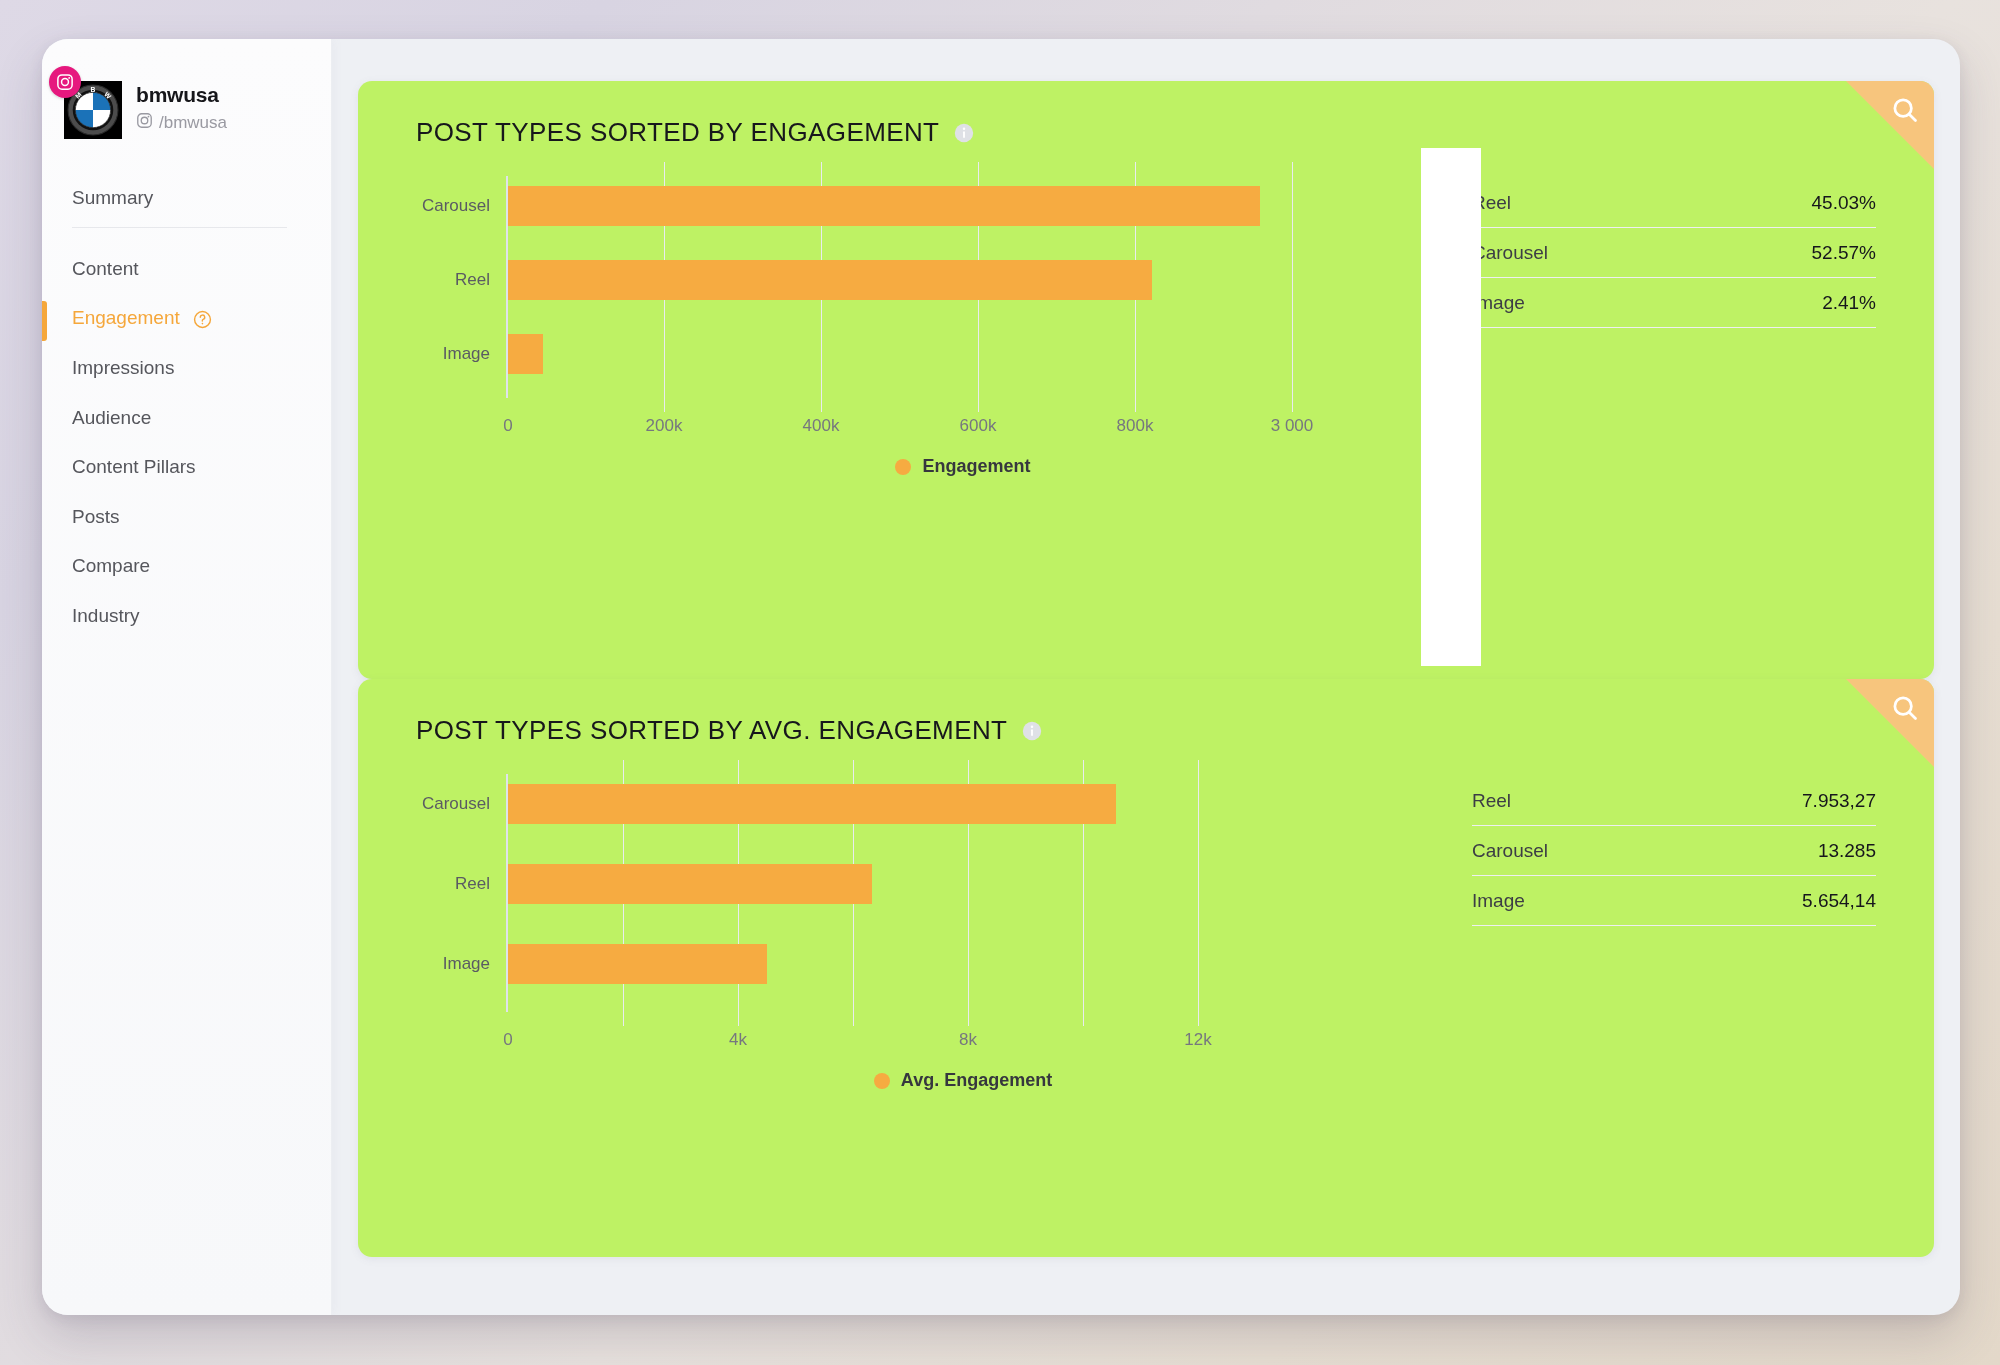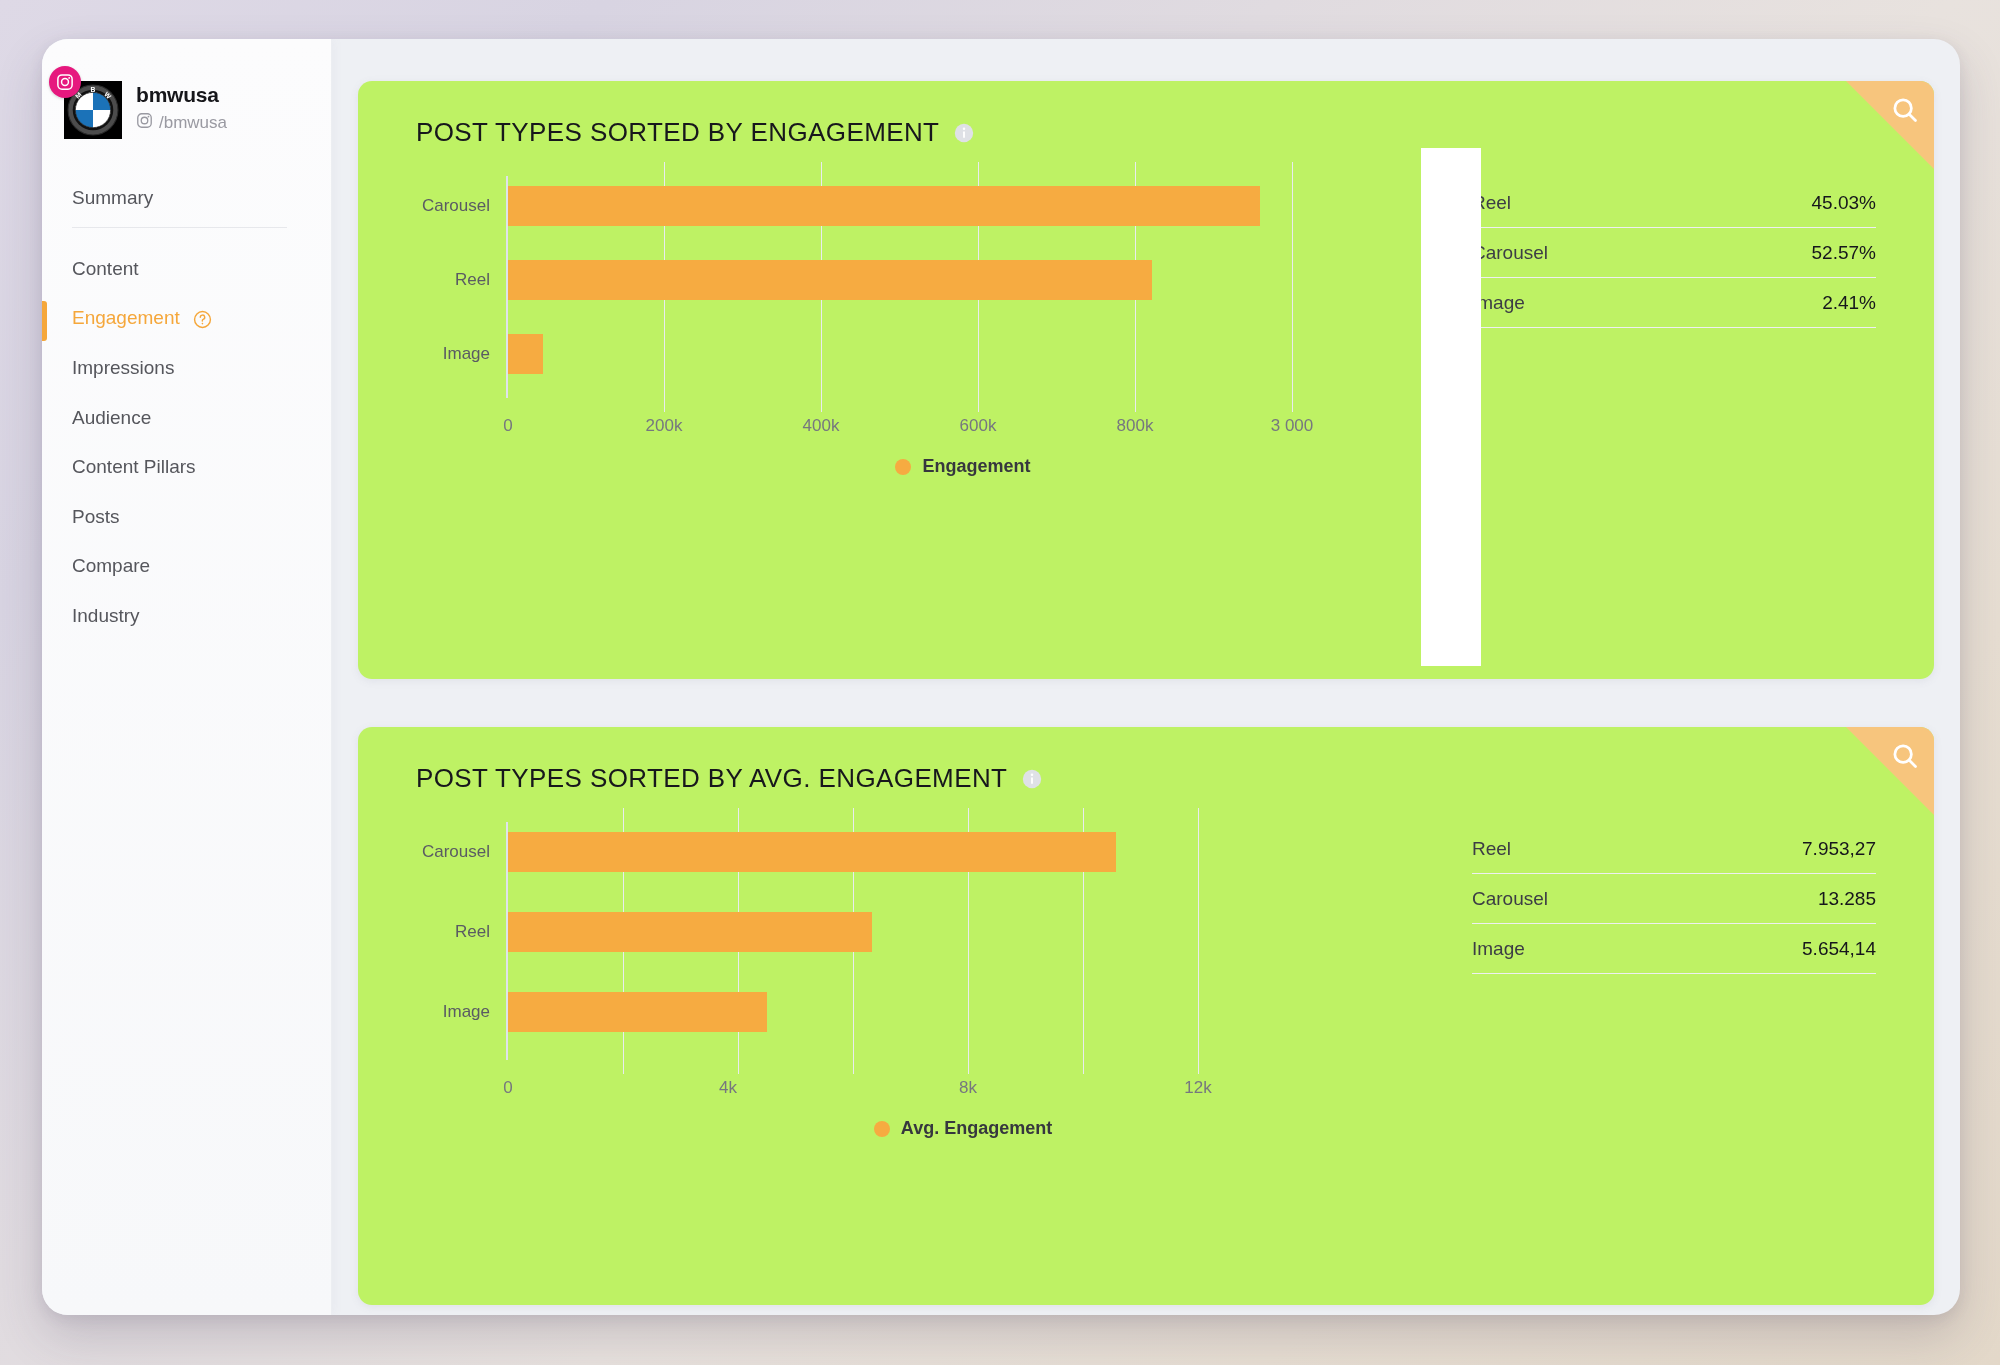--- a/index.html
+++ b/index.html
@@ -144,21 +144,21 @@
   }
 
   .card {
     position: relative;
     background: #bef264;
     border-radius: 14px;
     box-shadow: 0 2px 9px rgba(110,110,140,0.10);
     overflow: hidden;
   }
   #card-engagement { height: 598px; margin-top: 22px; }
-  #card-avg-engagement { height: 578px; margin-top: 48px; }
+  #card-avg-engagement { height: 578px; }
 
   .corner-search {
     position: absolute;
     right: 0;
     top: 0;
     width: 88px;
     height: 88px;
     overflow: hidden;
     cursor: pointer;
   }
@@ -523,21 +523,21 @@
               <span class="catlabel">Reel</span>
               <span class="bar" style="width:364px"></span>
             </div>
             <div class="rowwrap" style="top:170px">
               <span class="catlabel">Image</span>
               <span class="bar" style="width:259px"></span>
             </div>
 
             <div class="xaxis">
               <span class="xtick" style="left:0px">0</span>
-              <span class="xtick" style="left:220px">4k</span>
+              <span class="xtick" style="left:230px">4k</span>
               <span class="xtick" style="left:460px">8k</span>
               <span class="xtick" style="left:690px">12k</span>
             </div>
 
             <div class="legend">
               <span class="dot"></span>
               <span class="ltext">Avg. Engagement</span>
             </div>
           </div>
         </div>

